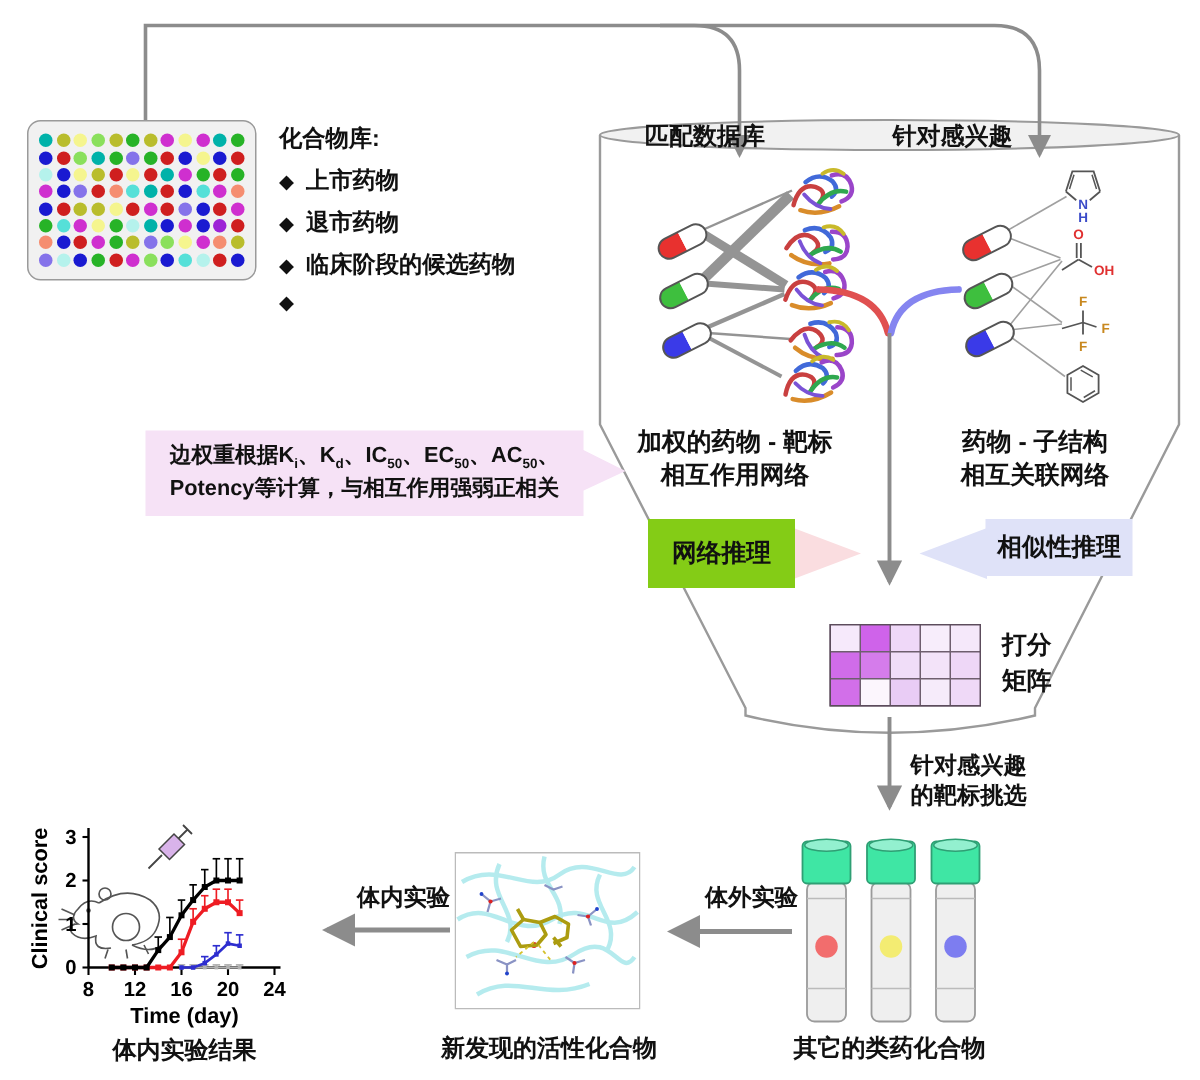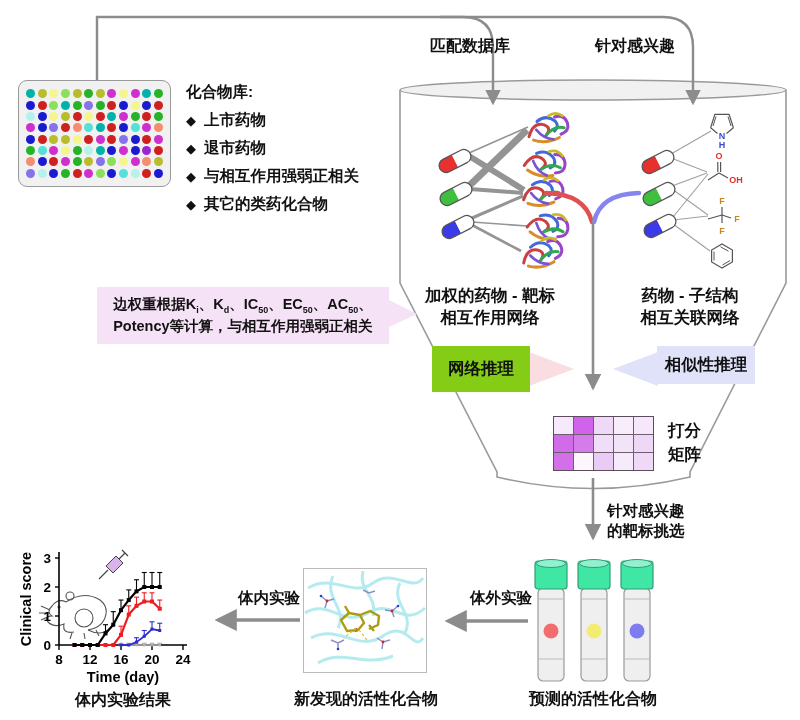--- a/index.html
+++ b/index.html
@@ -1,20 +1,20 @@
 <!DOCTYPE html>
 <html><head>
 <meta charset="utf-8">
 <style>
   html,body{margin:0;padding:0;background:#fff;}
   #canvas{position:relative;width:800px;height:720px;background:#fff;overflow:hidden;
           font-family:"Liberation Sans","DejaVu Sans",sans-serif;color:#111;}
   .abs{position:absolute;}
   .lbl{font-weight:bold;color:#111;line-height:1.25;}
-  .ctr{text-align:center;}
+  .ctr{text-align:center;margin-top:46px;}
   svg{display:block;}
   
   #plate{left:18px;top:80px;width:153px;height:107px;background:#f1f1f1;border:1.5px solid #9a9a9a;
          border-radius:9px;box-sizing:border-box;padding:7px 6px;}
   #plate-grid{display:grid;grid-template-columns:repeat(12,1fr);grid-template-rows:repeat(8,1fr);
               width:100%;height:100%;justify-items:center;align-items:center;}
   .well{width:9px;height:9px;border-radius:50%;}
   
   #library{left:186px;top:82px;width:210px;}
   #library .title{font-size:15.5px;font-weight:bold;}
@@ -286,25 +286,24 @@
         <div class="lib-row">
           <span class="bullet">◆</span>
           <span>上市药物</span>
         </div>
         <div class="lib-row">
           <span class="bullet">◆</span>
           <span>退市药物</span>
         </div>
         <div class="lib-row">
           <span class="bullet">◆</span>
-          <span>与相互作用强弱正相关</span>
+          <span>临床阶段的候选药物</span>
         </div>
         <div class="lib-row">
           <span class="bullet">◆</span>
-          <span>其它的类药化合物</span>
         </div>
       </div>
   </div>
 
   <div id="weight-note" class="abs">
     <div>
         <div><span>边权重根据K</span><sub>i</sub><span>、K</span><sub>d</sub><span>、IC</span><sub>50</sub><span>、EC</span><sub>50</sub><span>、AC</span><sub>50</sub><span>、</span></div>
         <div><span>Potency等计算，与相互作用强弱正相关</span></div>
       </div>
   </div>
@@ -541,16 +540,16 @@
       <rect x="99" y="62.2" width="4" height="4" fill="#000000"></rect>
       <rect x="106.75" y="52.05" width="4" height="4" fill="#000000"></rect>
       <rect x="114.5" y="43.349999999999994" width="4" height="4" fill="#000000"></rect>
       <rect x="122.25" y="39" width="4" height="4" fill="#000000"></rect>
       <rect x="130" y="39" width="4" height="4" fill="#000000"></rect>
       <rect x="137.75" y="39" width="4" height="4" fill="#000000"></rect>
     </svg>
 
   <div class="abs flowlbl" style="left:432px;top:588px;width:100px">体外实验</div>
   <div class="abs flowlbl" style="left:200px;top:588px;width:100px">体内实验</div>
-  <div class="abs bcap" style="left:512px;top:689px;width:162px">预测的活性化合物</div>
+  <div class="abs bcap" style="left:512px;top:689px;width:162px">其它的类药化合物</div>
   <div class="abs bcap" style="left:285px;top:689px;width:162px">新发现的活性化合物</div>
   <div class="abs bcap" style="left:48px;top:690px;width:150px">体内实验结果</div>
 </div>
 
 </body></html>

